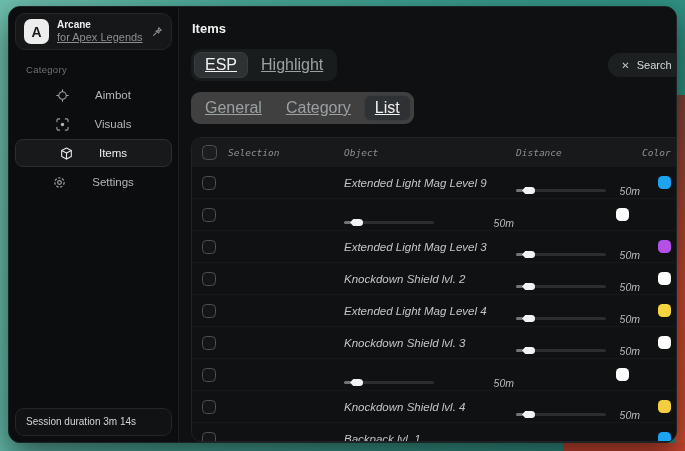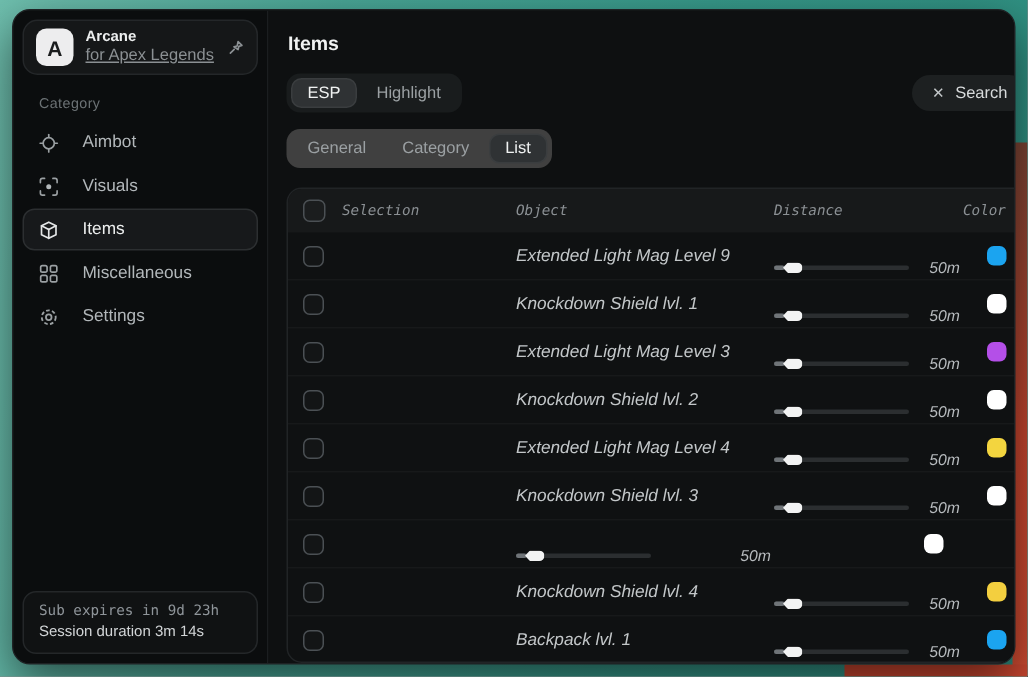--- a/index.html
+++ b/index.html
@@ -29,38 +29,38 @@
   .logo { width:25px; height:25px; border-radius:7px; background:#ededee;
     color:#1a1c1d; font-weight:bold; font-size:14px; display:flex;
     align-items:center; justify-content:center; }
   .side-titles { flex:1; line-height:1.15; }
   .app-title { font-size:10px; font-weight:bold; color:#eceeee; }
   .app-subtitle { font-size:11px; color:#8b9093;text-decoration:underline; }
   .pin-btn { color:#8b9093; display:flex; }
 
   .cat-label { font-size:9.5px; color:#6c7275; margin:14px 0 6px 11px; letter-spacing:.3px; }
   .nav { display:flex; flex-direction:column; gap:1px; }
-  .nav-item { height:28px; display:flex; align-items:center; gap:16px; padding:0 10px;
-    border-radius:8px; border:1px solid transparent; color:#b2b7ba; font-size:11.5px; cursor:default; }
+  .nav-item { height:28px; display:flex; align-items:center; gap:26px; padding:0 10px;
+    border-radius:8px; border:1px solid transparent; color:#b2b7ba; font-size:11.5px; cursor:default;justify-content:center; }
   .nav-item svg { stroke:#9ba0a3; }
   .nav-item.active { background:#17191b; border-color:#2c2f31; color:#eceeee; }
   .nav-item.active svg { stroke:#e4e6e7; }
 
   .side-footer { margin-top:auto; border:1px solid #242729; border-radius:9px;
     padding:7px 10px 8px; background:#101213; }
   .foot-line1 { font-family:"DejaVu Sans Mono", monospace; font-size:9.5px; color:#8f959a; margin-bottom:3px; }
   .foot-line2 { font-size:10px; color:#d2d5d7; }
 
   
   .main { flex:1; background:#0e1011; padding:14px 8px 0 12px; display:flex; flex-direction:column; }
   .page-title { font-size:13px; font-weight:bold; color:#f0f2f2; margin-bottom:13px; margin-left:1px; }
 
   .row2 { display:flex; align-items:center; justify-content:space-between; margin-bottom:11px; }
   .tab-group { background:#191c1d; border-radius:9px; padding:3px; display:flex; gap:2px; }
-  .tab { font-size:11px; color:#9ba0a3; padding:4px 11px; border-radius:7px; cursor:default; }
+  .tab { font-size:16px; color:#9ba0a3; padding:4px 11px; border-radius:7px; cursor:default;text-decoration:underline; }
   .tab.active { background:#2f3234; color:#f0f2f2; border:1px solid #3a3d3f; padding:3px 10px; }
   .search-btn { background:#1d2021; border-radius:16px; padding:6px 13px; display:flex;
     align-items:center; gap:7px; font-size:11px; color:#d7dadb; cursor:default; }
   .search-x { font-size:10px; color:#c3c7c9; }
 
   .subtab-group { background:#404040; border-radius:9px; padding:3px; display:inline-flex; gap:2px;
     align-self:flex-start; margin-bottom:13px; }
 
   
   .table { border:1px solid #212426; border-radius:10px; overflow:hidden; background:#0f1112; }
@@ -139,42 +139,30 @@
           <svg width="13" height="13" viewBox="0 0 14 14" fill="none" stroke-width="1.2" stroke-linecap="round" stroke-linejoin="round">
             <path d="M7 1.2 12.2 3.8v6.4L7 12.8 1.8 10.2V3.8z"></path>
               <path d="M1.8 3.8 7 6.4l5.2-2.6"></path>
               <path d="M7 6.4v6.4"></path>
           </svg>
           </span>
         <span>Items</span>
       </div>
       <div class="nav-item">
         <span style="display:flex">
-          <svg width="13" height="13" viewBox="0 0 14 14" fill="none" stroke-width="1.2">
-            <rect x="1.2" y="1.2" width="4.6" height="4.6" rx="1.2"></rect>
-              <rect x="8.2" y="1.2" width="4.6" height="4.6" rx="1.2"></rect>
-            <rect x="1.2" y="8.2" width="4.6" height="4.6" rx="1.2"></rect>
-              <rect x="8.2" y="8.2" width="4.6" height="4.6" rx="1.2"></rect>
-          </svg>
-          </span>
-        <span>Miscellaneous</span>
-      </div>
-      <div class="nav-item">
-        <span style="display:flex">
           <svg width="13" height="13" viewBox="0 0 14 14" fill="none" stroke-width="1.3">
             <circle cx="7" cy="7" r="5" stroke-dasharray="2.6 1.7"></circle>
               <circle cx="7" cy="7" r="2"></circle>
           </svg>
           </span>
         <span>Settings</span>
       </div>
     </div>
 
     <div class="side-footer">
-      <div class="foot-line1">Sub expires in 9d 23h</div>
       <div class="foot-line2">Session duration 3m 14s</div>
     </div>
   </div>
 
   <div class="main">
     <div class="page-title">Items</div>
 
     <div class="row2">
       <div class="tab-group">
         <div class="tab active">ESP</div>
@@ -223,23 +211,20 @@
     <div class="cell c-color">
               <span class="swatch" style="background: rgb(27, 164, 240);"></span>
             </div>
   </div>
 
   <div class="trow">
     <div class="cell c-check">
               <span class="checkbox"></span>
             </div>
     <div class="cell"></div>
-    <div class="cell c-obj">
-              <span>Knockdown Shield lvl. 1</span>
-            </div>
     <div class="cell c-dist">
       <div class="slider">
         <div class="track">
           <div class="fill"></div>
           <div class="thumb"></div>
         </div>
       </div>
       <span class="dist-val">50m</span>
     </div>
     <div class="cell c-color">

